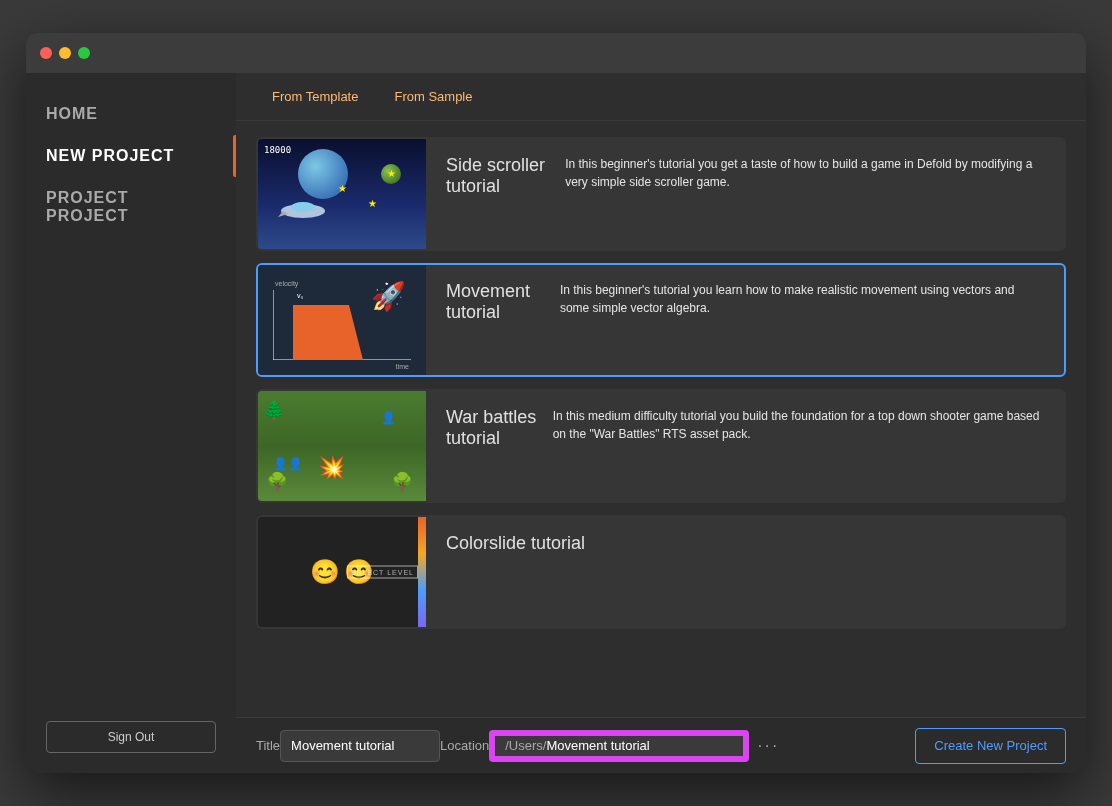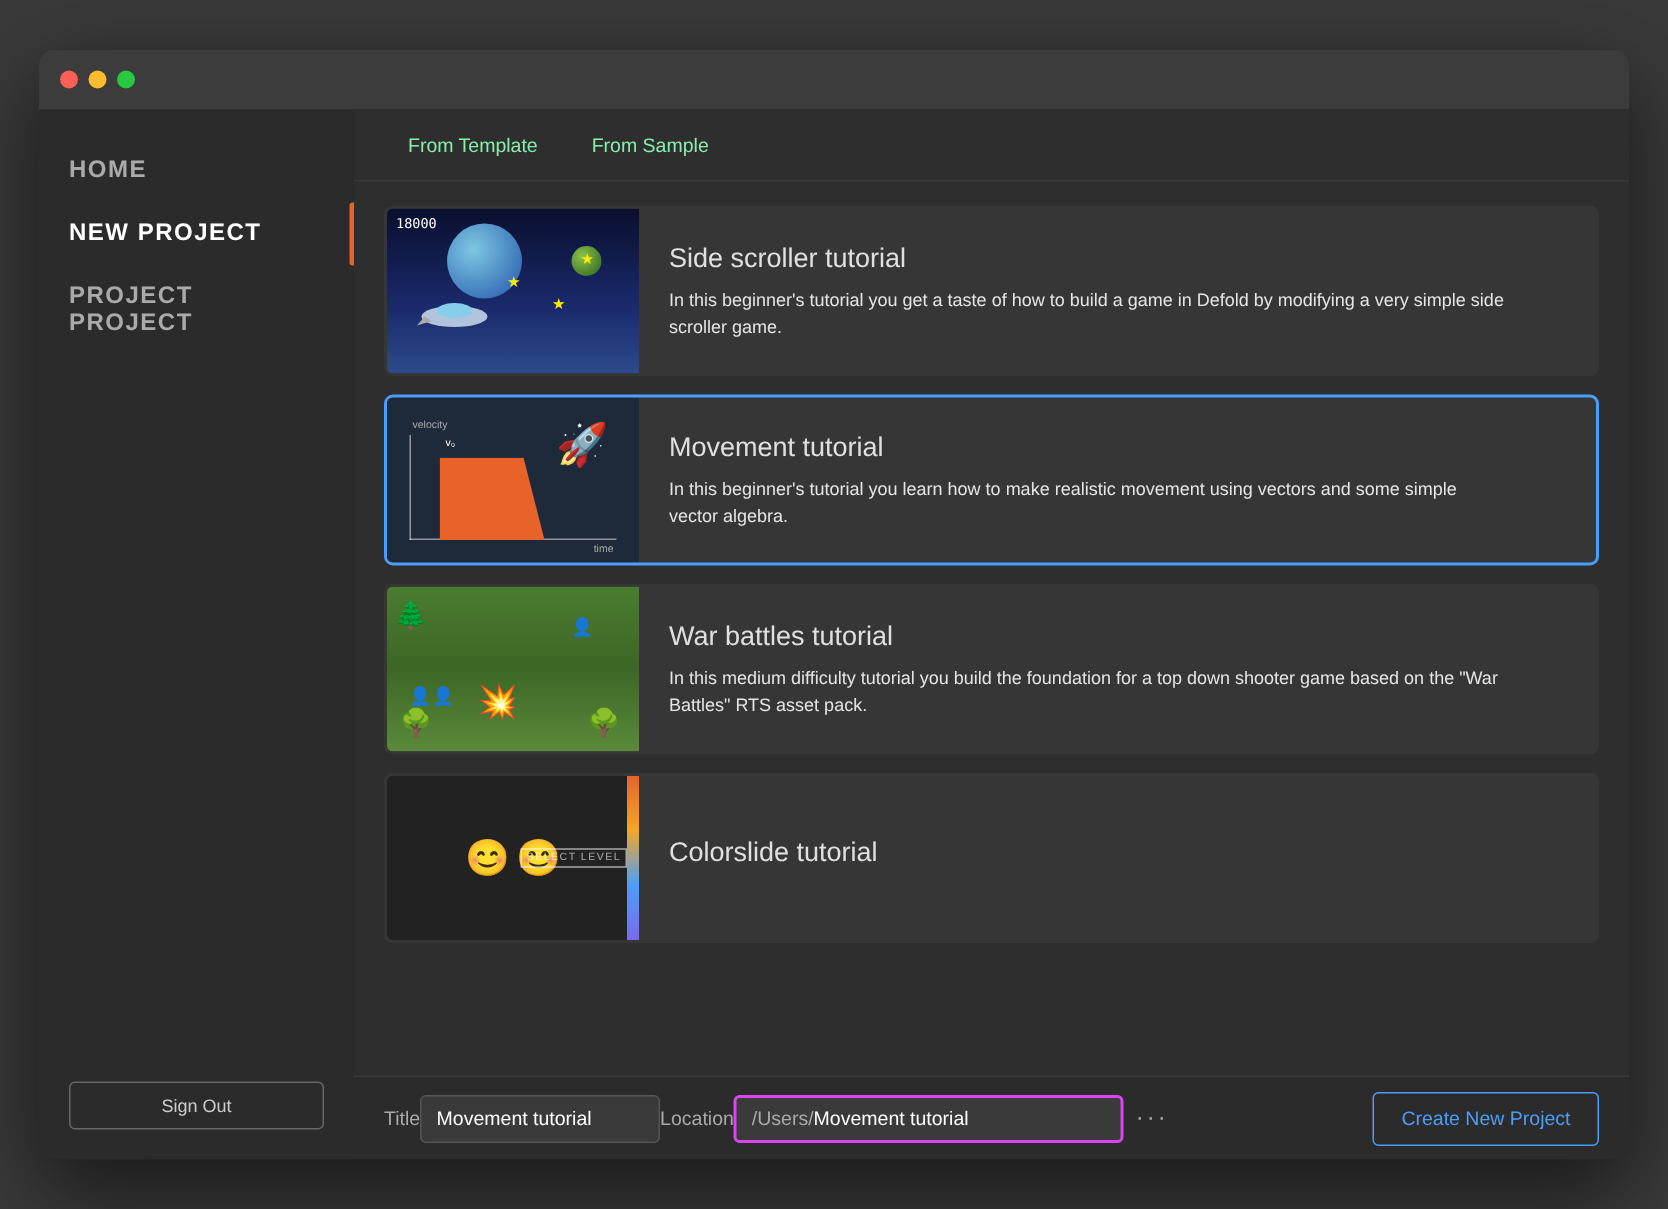--- a/index.html
+++ b/index.html
@@ -135,21 +135,21 @@
       display: flex;
       align-items: center;
       padding: 0 20px;
       border-bottom: 1px solid #3a3a3a;
       background: #2e2e2e;
       height: 48px;
       flex-shrink: 0;
     }
     .tab {
       padding: 14px 16px;
-      color: #86efac;
+      color: #fdba74;
       font-size: 13px;
       cursor: pointer;
       position: relative;
       margin-right: 4px;
     }
     .tab.active {
       color: #ffffff;
     }
     .tab.active::after {
       content: '';
@@ -344,21 +344,21 @@
       right: 0;
       top: 0;
       bottom: 0;
       width: 8px;
       background: linear-gradient(180deg, #e8632a, #f5a623, #4a9eff, #7b68ee);
     }
 
     .tutorial-info {
       padding: 16px 20px;
       display: flex;
-      flex-direction: column;
+      flex-direction: row;
       justify-content: center;
     }
     .tutorial-title {
       color: #e0e0e0;
       font-size: 18px;
       font-weight: 400;
       margin-bottom: 8px;
     }
     .tutorial-desc {
       color: #e5e5e5;
@@ -412,21 +412,21 @@
       padding: 8px 18px;
       border-radius: 4px;
       cursor: pointer;
       height: 36px;
     }
 
     .location-display {
       display: flex;
       align-items: center;
       background: #3a3a3a;
-      border: 2px solid #d946ef;
+      border: 6px solid #d946ef;
       border-radius: 4px;
       padding: 0 10px;
       height: 32px;
       font-size: 13px;
       min-width: 260px;
     }
     .loc-prefix { color: #aaaaaa; }
     .loc-bold { color: #ffffff; font-weight: 500; }
 
     

